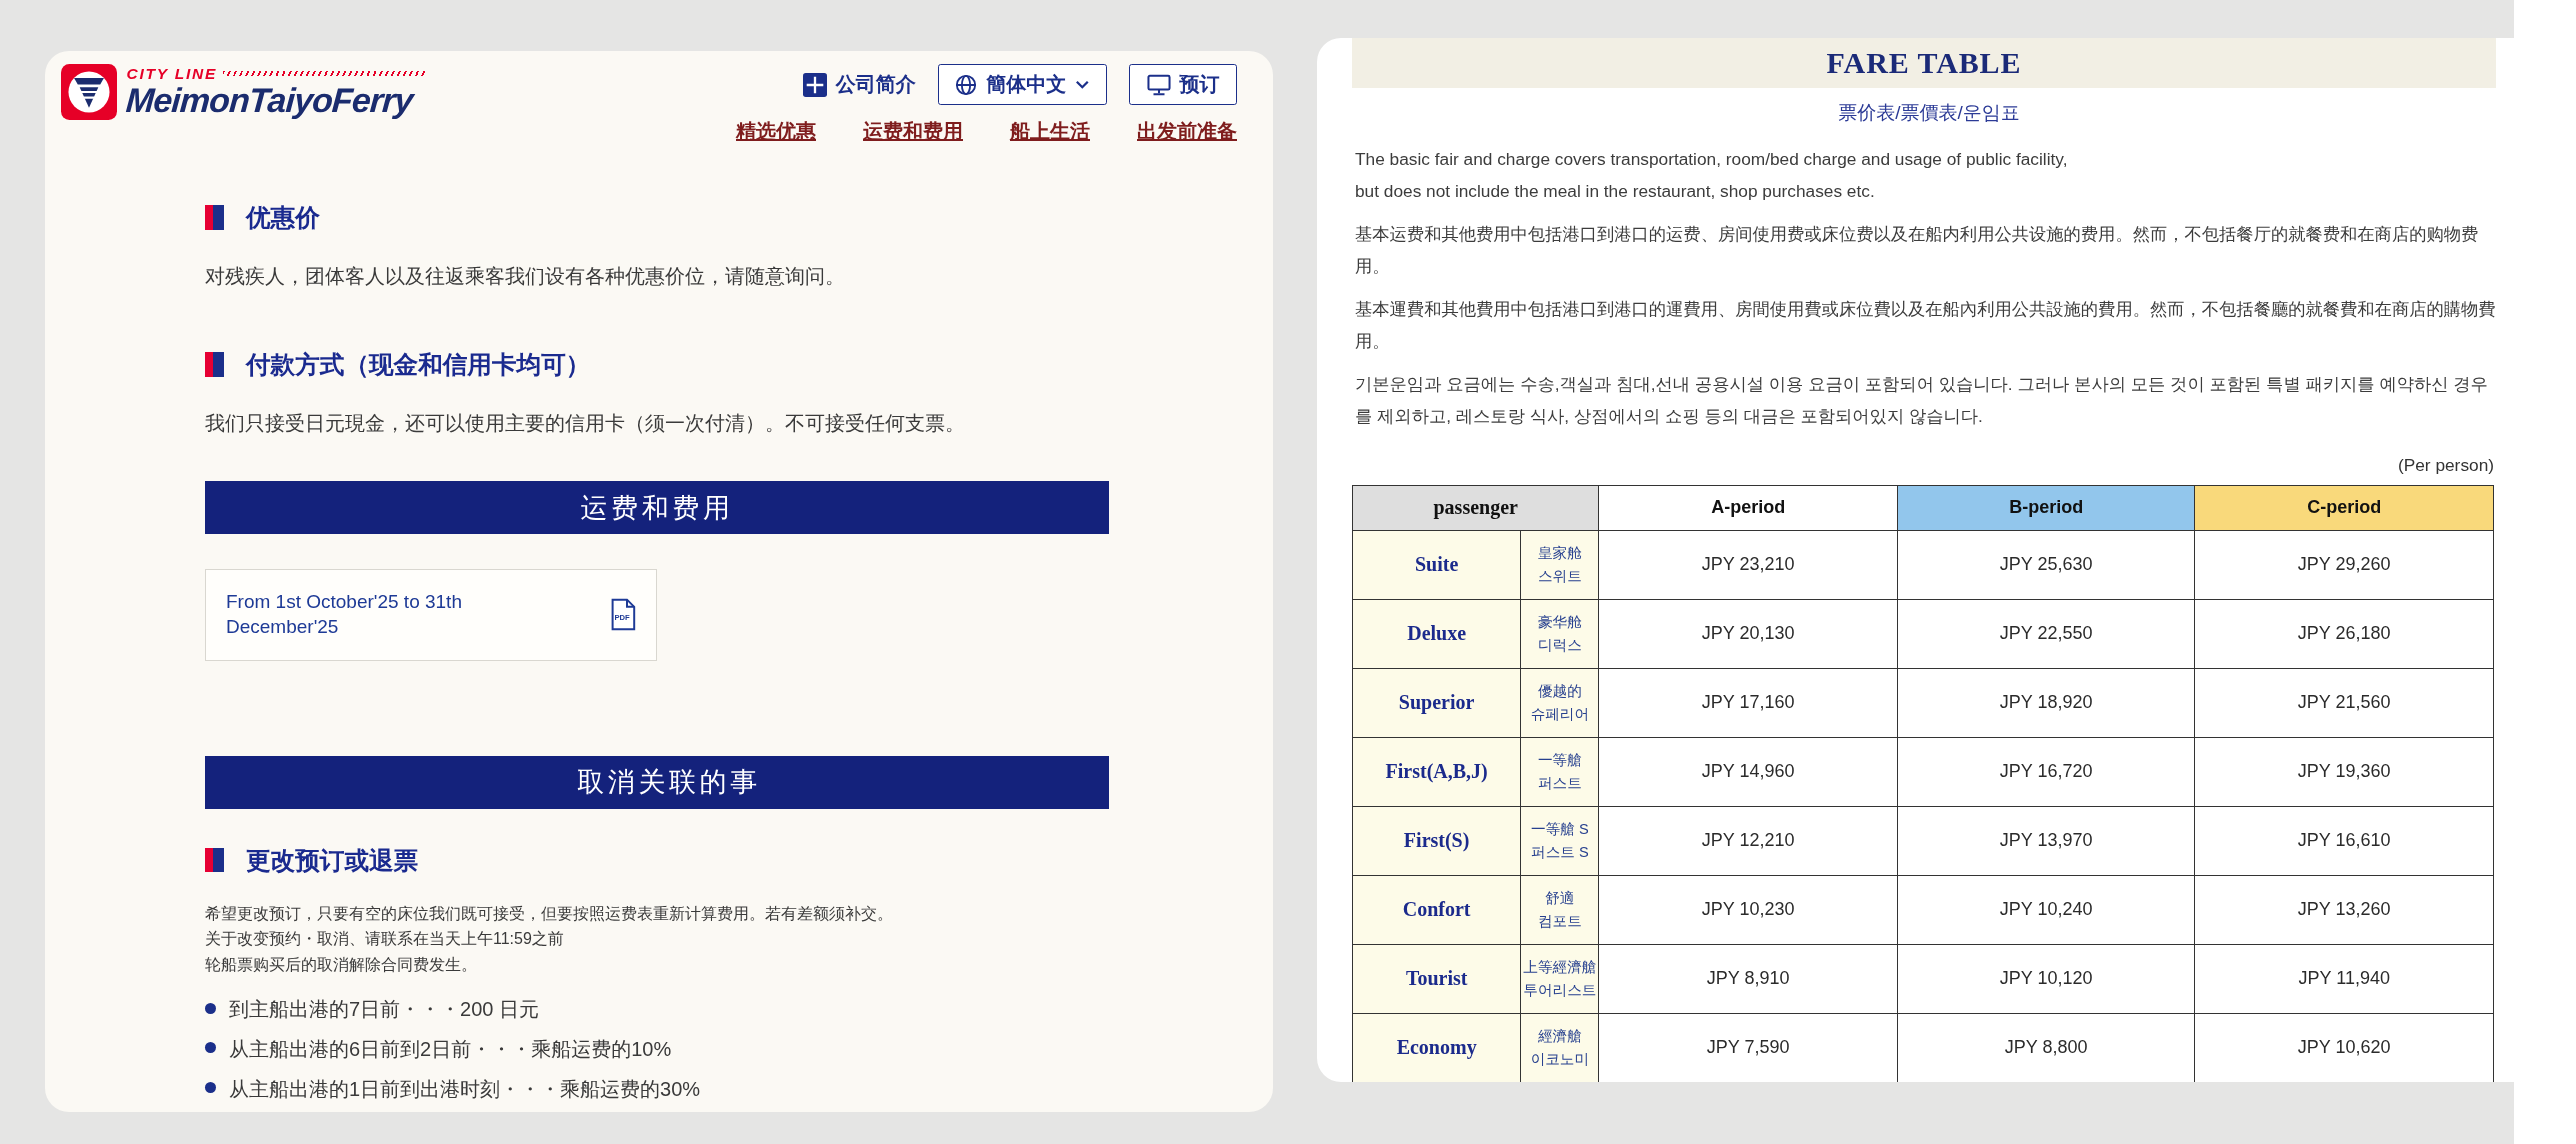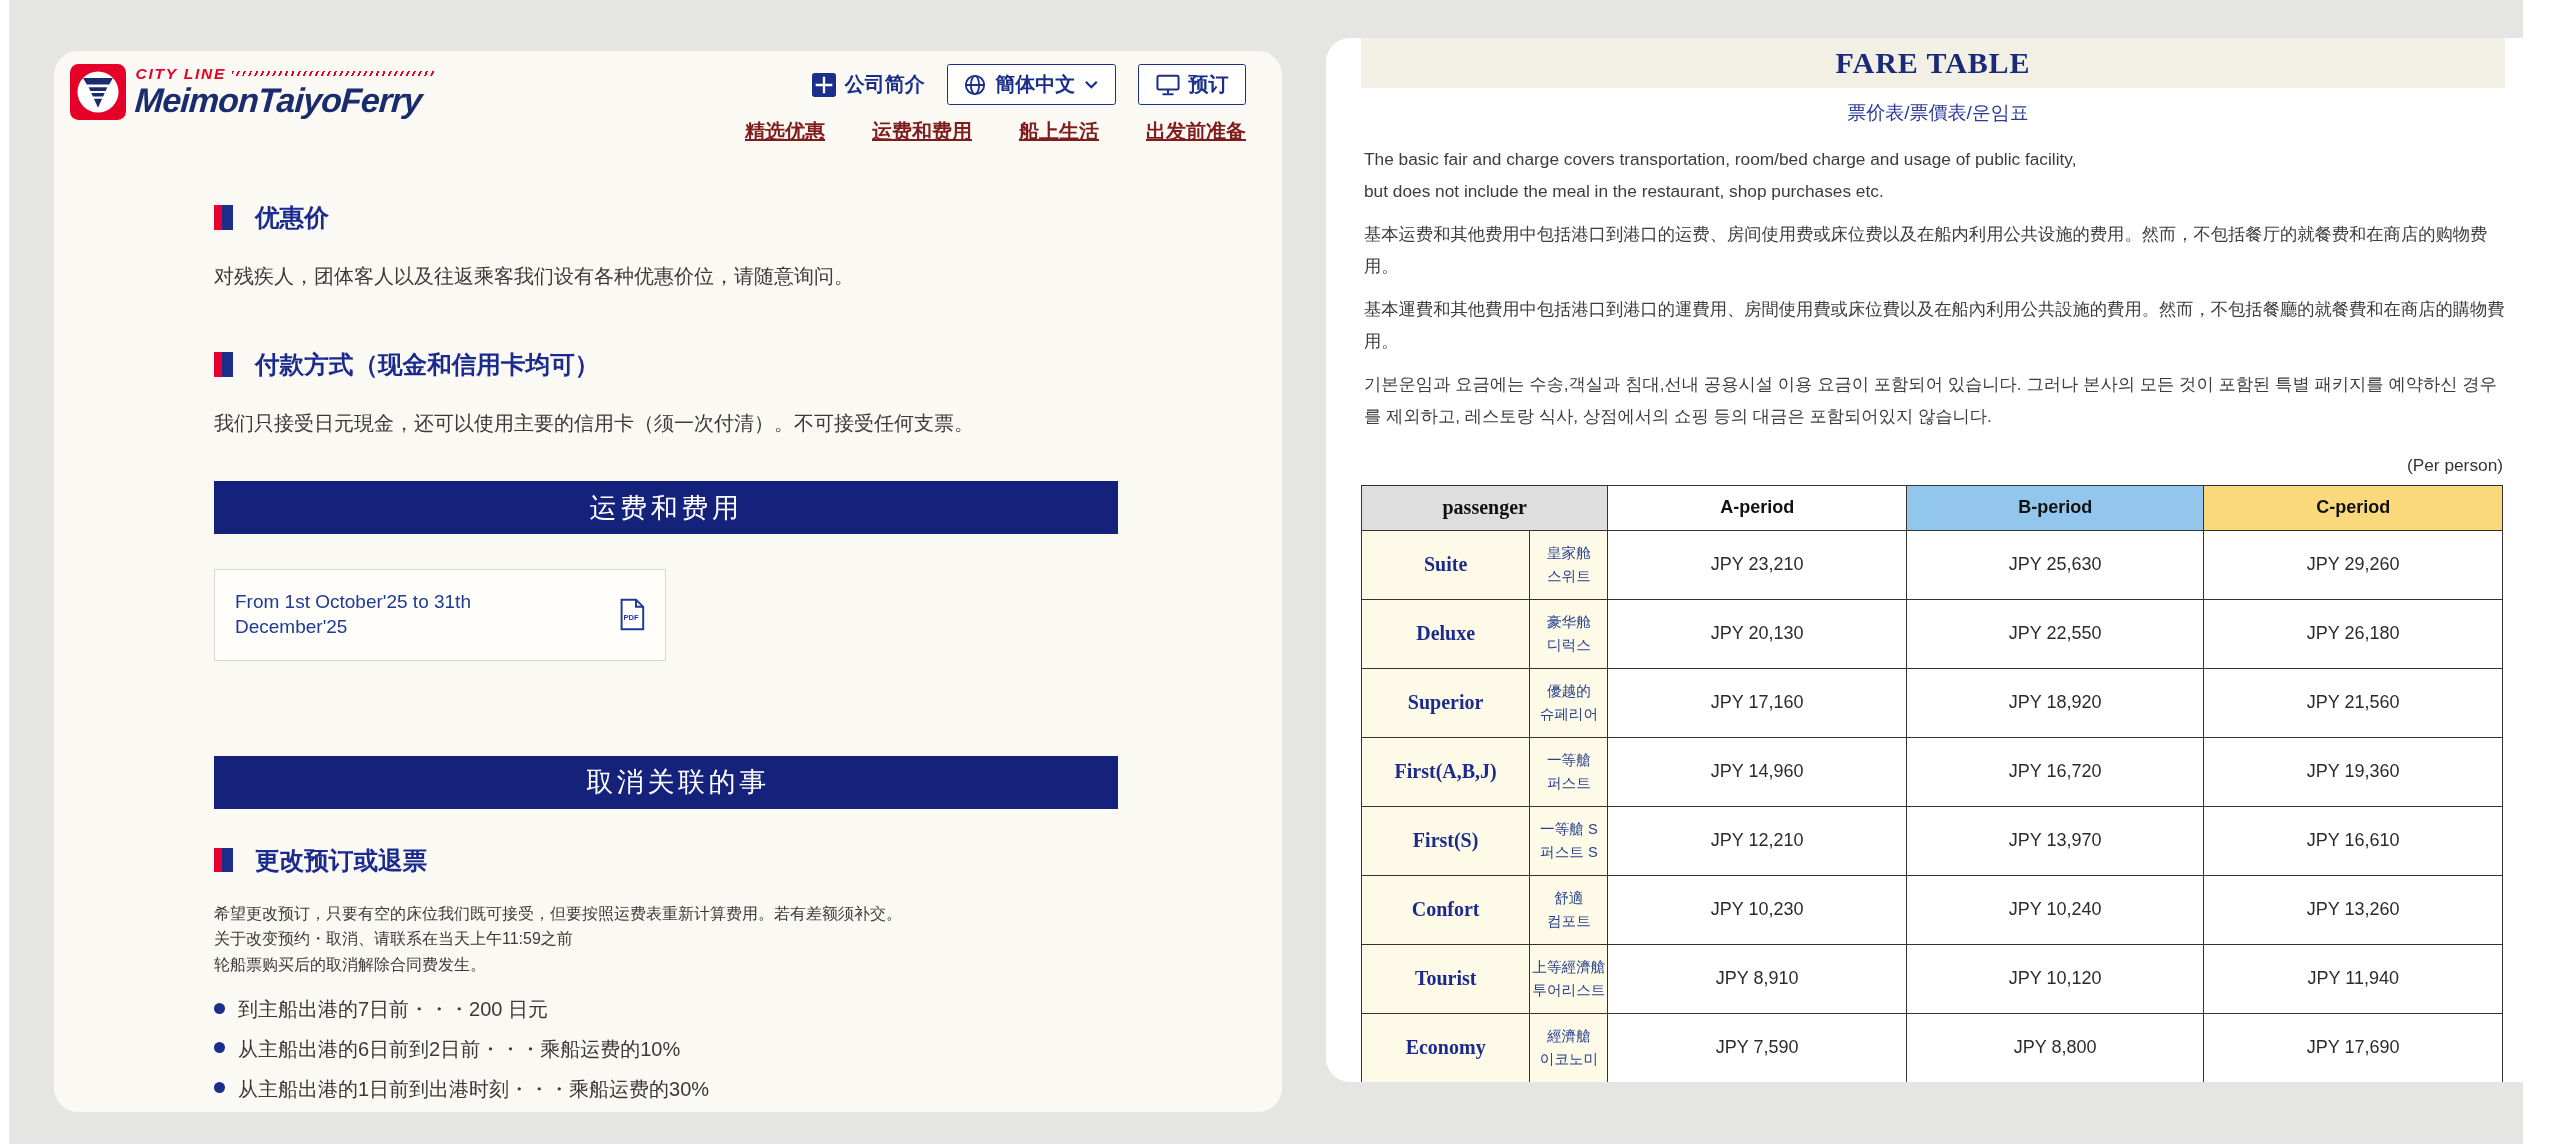--- a/index.html
+++ b/index.html
@@ -2,21 +2,20 @@
 <html style="font-size:14.6px"><head>
 <meta charset="utf-8">
 <style>
   html,body{margin:0;padding:0;}
   .page{
     position:relative;
     width:2514px;height:1144px;
     background:#e5e5e4;
     font-family:"Liberation Sans","DejaVu Sans",sans-serif;
     overflow:hidden;
-    margin-left:9px;
   }
   .card{position:absolute;background:#fff;border-radius:24px;overflow:hidden;}
   .left-card{left:45px;top:51px;width:1228px;height:1061px;background:#fbf9f4;}
   .right-card{left:1317px;top:38px;width:1224px;height:1044px;background:#ffffff;}
 
   
   .site-header{display:flex;justify-content:space-between;align-items:flex-start;padding:12.7px 36px 0 16.4px;}
   .logo-block{display:flex;align-items:flex-start;gap:9px;}
   .logo-text{display:flex;flex-direction:column;padding-top:1.8px;}
   .city-line-row{display:flex;align-items:center;gap:5.5px;width:300px;}
@@ -301,20 +300,20 @@
           <td class="cell-price">JPY 11,940</td>
         </tr>
         <tr>
           <td class="cell-class">Economy</td>
           <td class="cell-local">
               <div>經濟艙</div>
               <div>이코노미</div>
             </td>
           <td class="cell-price">JPY 7,590</td>
           <td class="cell-price">JPY 8,800</td>
-          <td class="cell-price">JPY 17,690</td>
+          <td class="cell-price">JPY 10,620</td>
         </tr>
       </tbody>
     </table>
 
   </div>
 </div>
 
 
 </body></html>

